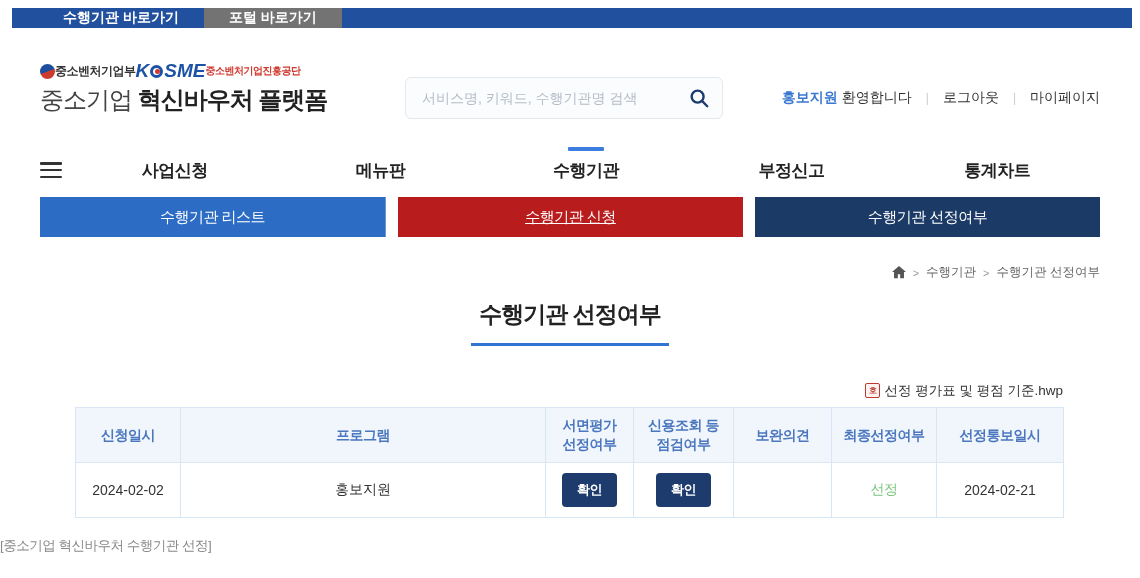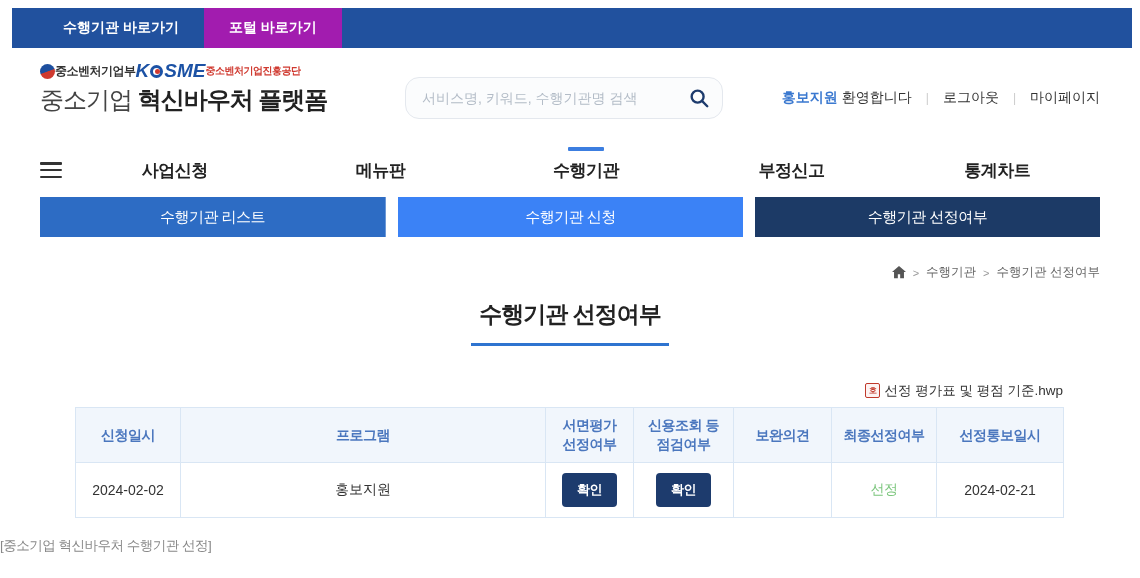--- a/index.html
+++ b/index.html
@@ -1,39 +1,39 @@
 <!DOCTYPE html>
 <html><head>
 <meta charset="utf-8">
 <style>
   * { margin:0; padding:0; box-sizing:border-box; }
   html,body { background:#fff; }
   body { font-family:"Liberation Sans","DejaVu Sans",sans-serif; }
   #app { position:relative; width:1140px; height:578px; background:#fff; overflow:hidden; }
 
   
-  .topbar { position:absolute; left:12px; right:8px; top:8px; height:40px; background:#21519e; display:flex; align-items:stretch; padding-left:26px; }
+  .topbar { position:absolute; left:12px; right:8px; top:8px; height:20px; background:#21519e; display:flex; align-items:stretch; padding-left:26px; }
   .topbar .tab { color:#fff; font-size:14px; font-weight:bold; display:flex; align-items:center; padding:0 25px; cursor:pointer; }
-  .topbar .tab.active { background:#a21caf; }
+  .topbar .tab.active { background:#737373; }
 
   
   .logo { position:absolute; left:40px; top:62px; cursor:pointer; }
   .logo-line1 { display:flex; align-items:center; height:18px; }
   .taegeuk { width:15px; height:15px; border-radius:50%; background:linear-gradient(160deg,#1d4f9e 48%,#cf3a2f 52%); }
   .ministry { font-size:12px; color:#333; font-weight:bold; letter-spacing:-0.5px; }
   .kosme { font-weight:900; font-style:italic; color:#1c52a5; font-size:19px; letter-spacing:0; display:inline-flex; align-items:center; }
   .kosme-o { display:inline-block; width:13px; height:13px; border:3px solid #1c52a5; border-radius:50%; position:relative; margin:0 1px; }
   .kosme-o .dot { position:absolute; left:2px; top:1px; width:5px; height:5px; border-radius:50%; background:#d03a30; }
   .kosme-sub { font-size:10px; color:#d03a30; font-weight:bold; letter-spacing:-0.5px; }
   .logo-line2 { margin-top:4px; font-size:24px; letter-spacing:-1px; color:#222; white-space:nowrap; }
   .logo-line2 .light { font-weight:400; color:#444; }
   .logo-line2 .bold { font-weight:800; }
 
   
-  .search { position:absolute; left:405px; top:77px; width:318px; height:42px; background:#fbfcfd; border:1px solid #e4e8ee; border-radius:14px; display:flex; align-items:center; padding:0 6px 0 16px; }
+  .search { position:absolute; left:405px; top:77px; width:318px; height:42px; background:#fbfcfd; border:1px solid #e4e8ee; border-radius:6px; display:flex; align-items:center; padding:0 6px 0 16px; }
   .search input { flex:1; border:none; outline:none; background:transparent; font-size:14px; color:#333; font-family:inherit; }
   .search input::placeholder { color:#b3bcc7; }
   .search-btn { background:transparent; border:none; cursor:pointer; width:34px; height:34px; display:flex; align-items:center; justify-content:center; }
 
   
   .user { position:absolute; right:40px; top:89px; display:flex; align-items:center; font-size:14px; color:#333; white-space:nowrap; }
   .user .uname { color:#3b79d0; font-weight:bold; margin-right:4px; }
   .user .divider { color:#ccc; margin:0 14px; font-size:12px; }
   .user .ulink { cursor:pointer; color:#333; }
 
@@ -42,21 +42,21 @@
   .hamburger { width:22px; height:16px; display:flex; flex-direction:column; justify-content:space-between; cursor:pointer; margin-right:10px; }
   .hamburger span { display:block; height:2.5px; background:#333; border-radius:1px; }
   .nav-item { flex:1; text-align:center; font-size:17px; font-weight:600; color:#222; letter-spacing:-0.5px; cursor:pointer; position:relative; }
   .nav-item .ind { display:none; }
   .nav-item.active .ind { display:block; position:absolute; top:-12px; left:50%; transform:translateX(-50%); width:36px; height:4px; background:#3c7ee0; border-radius:1px; }
 
   
   .subnav { position:absolute; left:40px; right:40px; top:197px; height:40px; display:flex;gap:12px; }
   .seg { flex:1; display:flex; align-items:center; justify-content:center; color:#fff; font-size:15px; letter-spacing:-0.5px; cursor:pointer; }
   .seg1 { background:#2d6cc4; border-right:1px solid rgba(255,255,255,0.3); }
-  .seg2 { background:#3b82f6; }
+  .seg2 { background:#b91c1c;text-decoration:underline; }
   .seg3 { background:#1c3a66; }
 
   
   .breadcrumb { position:absolute; right:40px; top:264px; display:flex; align-items:center; gap:7px; font-size:12.5px; color:#666; }
   .breadcrumb .sep { color:#999; font-size:11px; }
   .crumb { cursor:pointer; }
   .crumb.current { cursor:default; }
 
   
   .title-wrap { position:absolute; top:299px; left:0; width:100%; text-align:center; }

